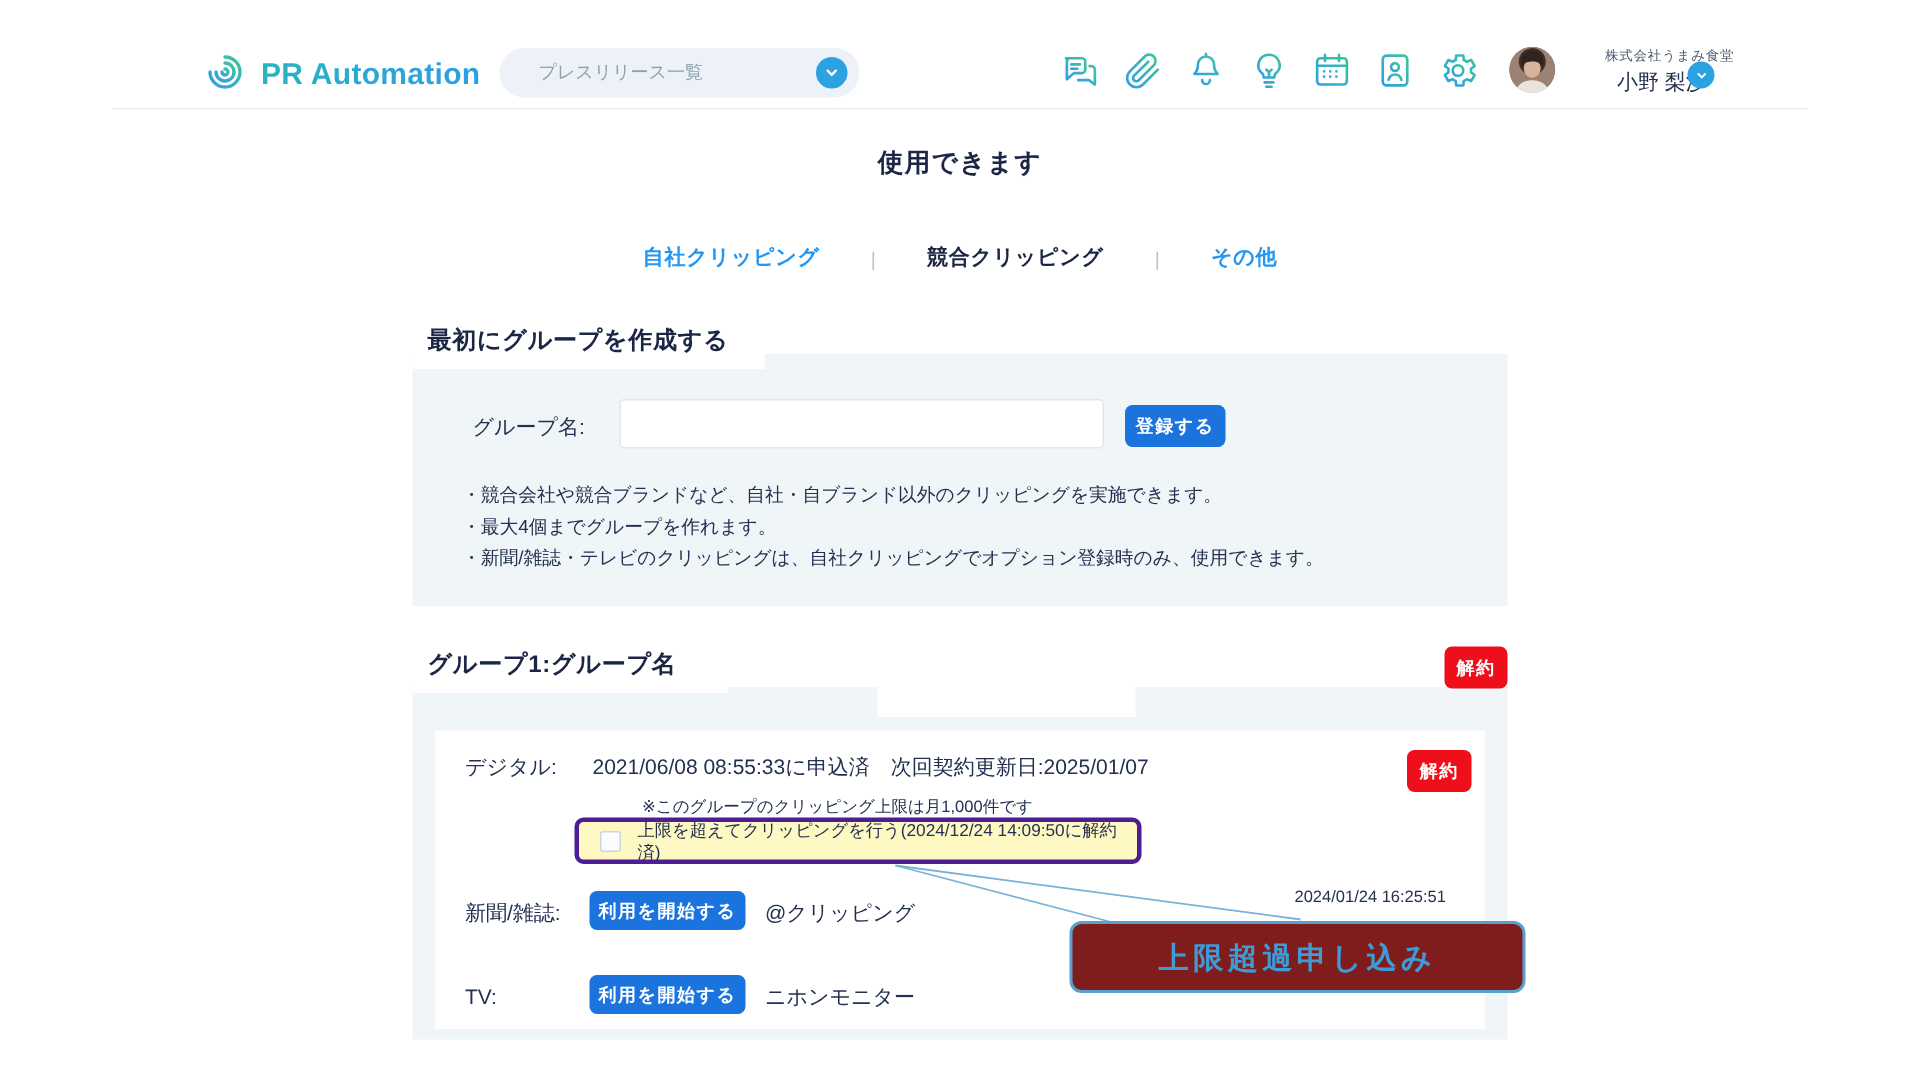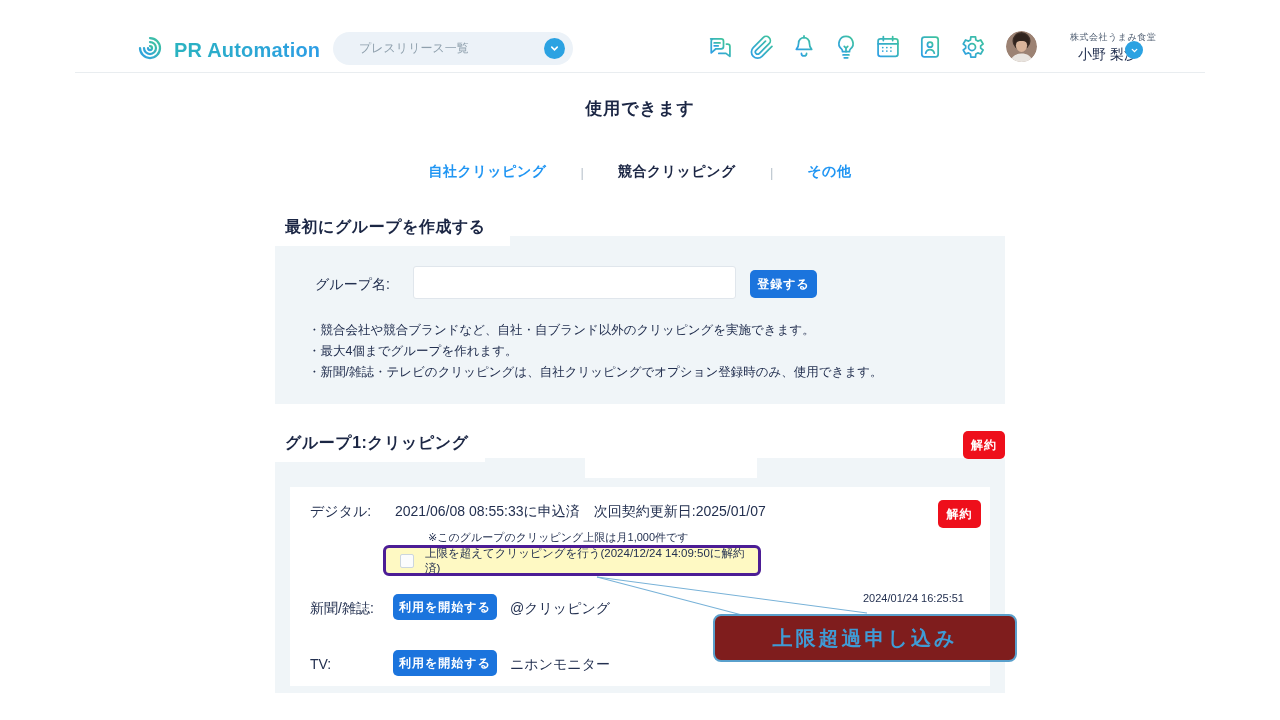--- a/index.html
+++ b/index.html
@@ -187,21 +187,21 @@
 <button class="btn-blue register-btn">登録する</button>
 
 <div class="notes">
   <div>・競合会社や競合ブランドなど、自社・自ブランド以外のクリッピングを実施できます。</div>
   <div>・最大4個までグループを作れます。</div>
   <div>・新聞/雑誌・テレビのクリッピングは、自社クリッピングでオプション登録時のみ、使用できます。</div>
 </div>
 
 <div class="panel panel-2"></div>
 <div class="white-patch"></div>
-<div class="section-heading heading-2">グループ1:クリッピング</div>
+<div class="section-heading heading-2">グループ1:グループ名</div>
 <button class="btn-red group-cancel">解約</button>
 
 <div class="inner-card"></div>
 
 <div class="row-label" style="left:310px; top:503px;">デジタル:</div>
 <div class="row-text" style="left:395px; top:503px;">2021/06/08 08:55:33に申込済　次回契約更新日:2025/01/07</div>
 <button class="btn-red digital-cancel">解約</button>
 <div class="digital-note">※このグループのクリッピング上限は月1,000件です</div>
 
 <div class="limit-box">

